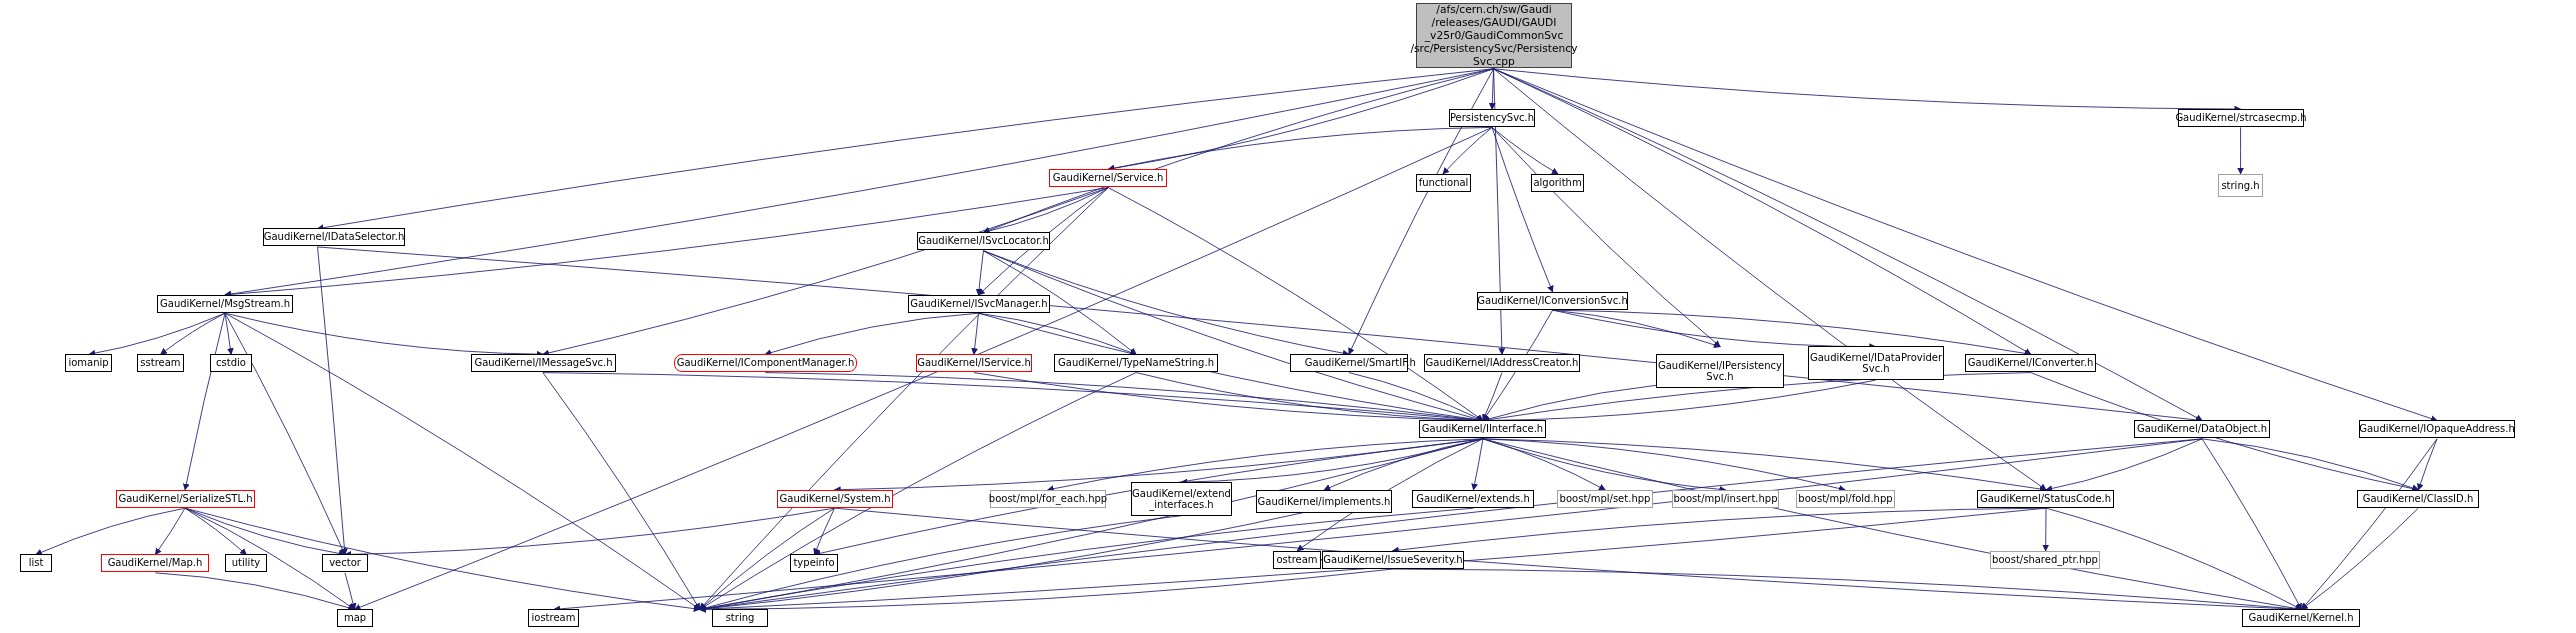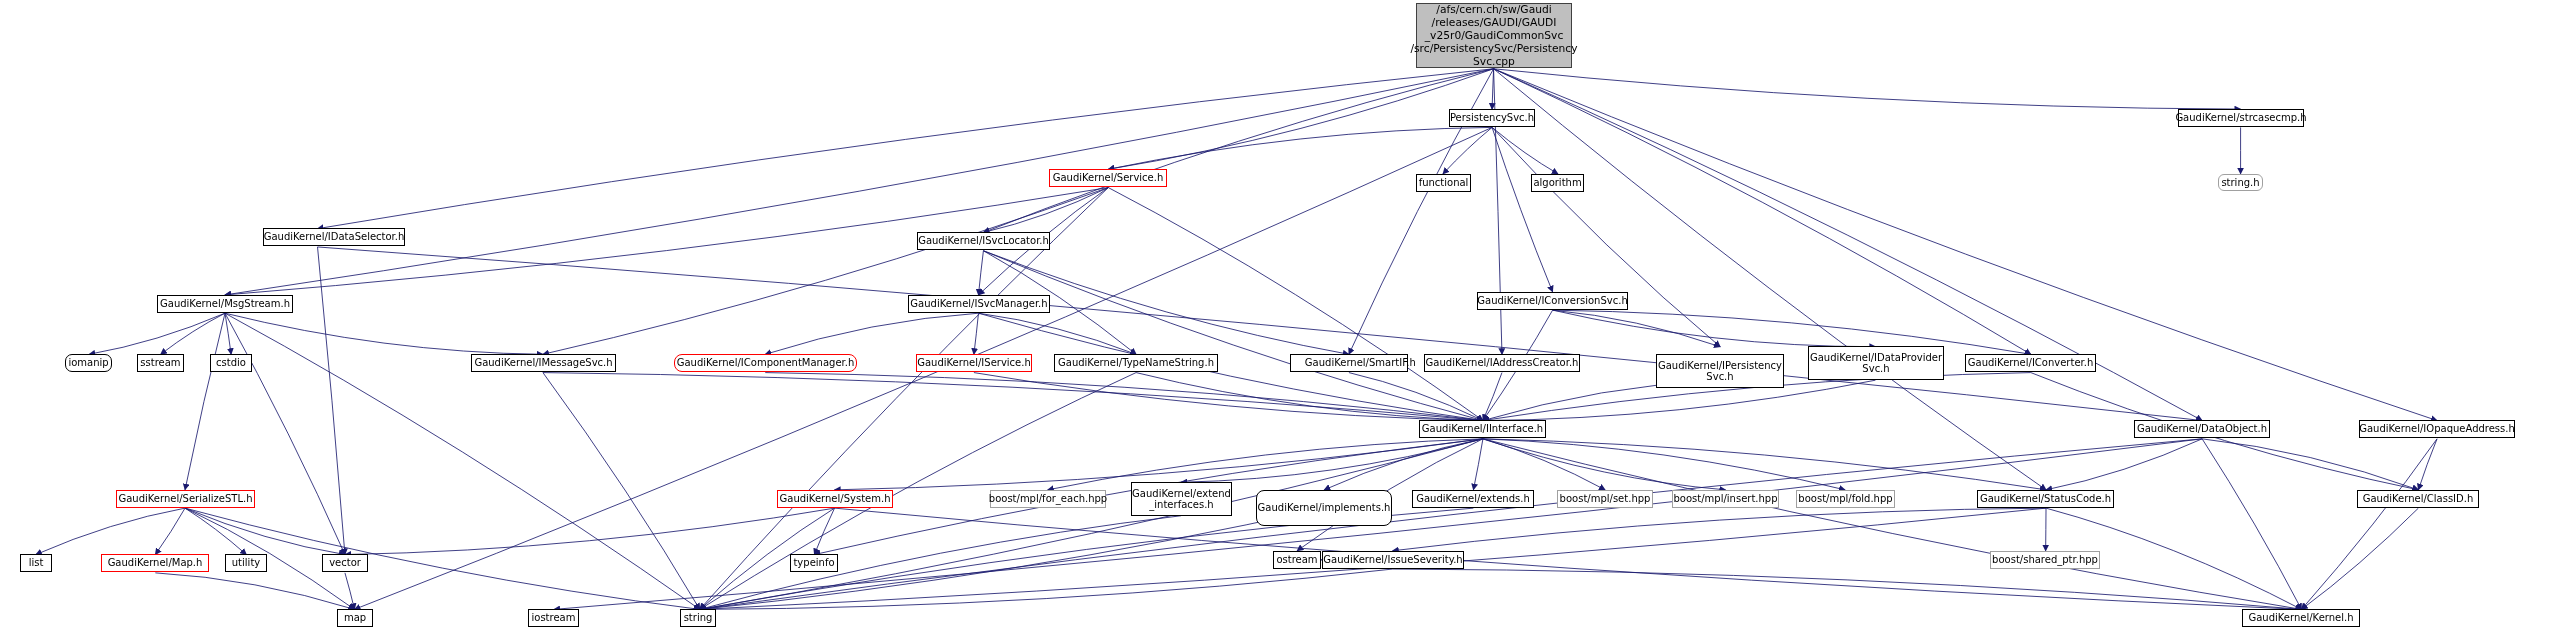--- a/index.html
+++ b/index.html
@@ -154,28 +154,28 @@
   </svg>
 <div class="node root" style="left: 1416px; top: 3px; width: 156px; height: 65px;">/afs/cern.ch/sw/Gaudi
 /releases/GAUDI/GAUDI
 _v25r0/GaudiCommonSvc
 /src/PersistencySvc/Persistency
 Svc.cpp</div>
     <div class="node" style="left: 1449px; top: 109px; width: 86px; height: 18.3px;">PersistencySvc.h</div>
     <div class="node" style="left: 1416px; top: 174px; width: 55px; height: 18.3px;">functional</div>
     <div class="node" style="left: 1531px; top: 174px; width: 53px; height: 18.3px;">algorithm</div>
     <div class="node" style="left: 2178px; top: 109px; width: 126px; height: 18.3px;">GaudiKernel/strcasecmp.h</div>
-    <div class="node gray" style="left: 2218px; top: 174px; width: 45px; height: 17px; border-radius: 6px;">string.h</div>
+    <div class="node gray" style="left: 2218px; top: 174px; width: 45px; height: 23px;">string.h</div>
     <div class="node red" style="left: 1049px; top: 169px; width: 118px; height: 18.3px;">GaudiKernel/Service.h</div>
     <div class="node" style="left: 247px; top: 228px; width: 142px; height: 18.3px; margin-left: 16px;">GaudiKernel/IDataSelector.h</div>
     <div class="node" style="left: 917px; top: 232px; width: 133px; height: 18.3px;">GaudiKernel/ISvcLocator.h</div>
     <div class="node" style="left: 157px; top: 295px; width: 136px; height: 18.3px;">GaudiKernel/MsgStream.h</div>
     <div class="node" style="left: 908px; top: 295px; width: 142px; height: 18.3px;">GaudiKernel/ISvcManager.h</div>
     <div class="node" style="left: 1477px; top: 292px; width: 151px; height: 18.3px;">GaudiKernel/IConversionSvc.h</div>
-    <div class="node" style="left: 65px; top: 354px; width: 47px; height: 18.3px; border-radius: 7px;">iomanip</div>
+    <div class="node" style="left: 65px; top: 354px; width: 47px; height: 18.3px;">iomanip</div>
     <div class="node" style="left: 137px; top: 354px; width: 47px; height: 18.3px;">sstream</div>
     <div class="node" style="left: 210px; top: 354px; width: 42px; height: 18.3px;">cstdio</div>
     <div class="node" style="left: 471px; top: 354px; width: 145px; height: 18.3px;">GaudiKernel/IMessageSvc.h</div>
     <div class="node red" style="left: 674px; top: 354px; width: 183px; height: 18.3px; border-radius: 8px;">GaudiKernel/IComponentManager.h</div>
     <div class="node red" style="left: 916px; top: 354px; width: 116px; height: 18.3px;">GaudiKernel/IService.h</div>
     <div class="node" style="left: 1054px; top: 354px; width: 164px; height: 18.3px;">GaudiKernel/TypeNameString.h</div>
     <div class="node" style="left: 1290px; top: 354px; width: 118px; height: 18.3px; padding-left: 25px;">GaudiKernel/SmartIF.h</div>
     <div class="node" style="left: 1424px; top: 354px; width: 156px; height: 18.3px;">GaudiKernel/IAddressCreator.h</div>
     <div class="node" style="left: 1656px; top: 346px; width: 128px; height: 34px; margin-top: 8px;">GaudiKernel/IPersistency
 Svc.h</div>
@@ -183,33 +183,33 @@
 Svc.h</div>
     <div class="node" style="left: 1965px; top: 354px; width: 131px; height: 18.3px;">GaudiKernel/IConverter.h</div>
     <div class="node" style="left: 1419px; top: 420px; width: 127px; height: 18.3px;">GaudiKernel/IInterface.h</div>
     <div class="node" style="left: 2134px; top: 420px; width: 136px; height: 18.3px;">GaudiKernel/DataObject.h</div>
     <div class="node" style="left: 2359px; top: 420px; width: 156px; height: 18.3px;">GaudiKernel/IOpaqueAddress.h</div>
     <div class="node red" style="left: 116px; top: 490px; width: 139px; height: 18.3px;">GaudiKernel/SerializeSTL.h</div>
     <div class="node red" style="left: 777px; top: 490px; width: 116px; height: 18.3px;">GaudiKernel/System.h</div>
     <div class="node gray" style="left: 990px; top: 490px; width: 116px; height: 18.3px;">boost/mpl/for_each.hpp</div>
     <div class="node" style="left: 1131px; top: 482px; width: 101px; height: 34px;">GaudiKernel/extend
 _interfaces.h</div>
-    <div class="node" style="left: 1256px; top: 490px; width: 136px; height: 36px; border-radius: 8px;">GaudiKernel/implements.h</div>
+    <div class="node" style="left: 1256px; top: 490px; width: 136px; height: 23px;">GaudiKernel/implements.h</div>
     <div class="node" style="left: 1412px; top: 490px; width: 122px; height: 18.3px;">GaudiKernel/extends.h</div>
     <div class="node gray" style="left: 1557px; top: 490px; width: 96px; height: 18.3px;">boost/mpl/set.hpp</div>
     <div class="node gray" style="left: 1672px; top: 490px; width: 107px; height: 18.3px;">boost/mpl/insert.hpp</div>
     <div class="node gray" style="left: 1796px; top: 490px; width: 99px; height: 18.3px;">boost/mpl/fold.hpp</div>
     <div class="node" style="left: 1977px; top: 490px; width: 137px; height: 18.3px;">GaudiKernel/StatusCode.h</div>
     <div class="node" style="left: 2357px; top: 490px; width: 122px; height: 18.3px;">GaudiKernel/ClassID.h</div>
     <div class="node" style="left: 20px; top: 554px; width: 32px; height: 18.3px;">list</div>
     <div class="node red" style="left: 101px; top: 554px; width: 108px; height: 18.3px;">GaudiKernel/Map.h</div>
     <div class="node" style="left: 225px; top: 554px; width: 42px; height: 18.3px;">utility</div>
     <div class="node" style="left: 322px; top: 554px; width: 46px; height: 18.3px;">vector</div>
     <div class="node" style="left: 790px; top: 554px; width: 48px; height: 18.3px;">typeinfo</div>
     <div class="node" style="left: 1273px; top: 551px; width: 48px; height: 18.3px;">ostream</div>
     <div class="node" style="left: 1322px; top: 551px; width: 142px; height: 18.3px;">GaudiKernel/IssueSeverity.h</div>
     <div class="node gray" style="left: 1990px; top: 551px; width: 110px; height: 18.3px;">boost/shared_ptr.hpp</div>
     <div class="node" style="left: 337px; top: 609px; width: 36px; height: 18.3px;">map</div>
     <div class="node" style="left: 528px; top: 609px; width: 51px; height: 18.3px;">iostream</div>
-    <div class="node" style="left: 680px; top: 609px; width: 36px; height: 18.3px;">string</div>
+    <div class="node" style="left: 712px; top: 609px; width: 56px; height: 18.3px;">string</div>
     <div class="node" style="left: 2242px; top: 609px; width: 118px; height: 18.3px;">GaudiKernel/Kernel.h</div>
   </div>
 
 
 </body></html>

